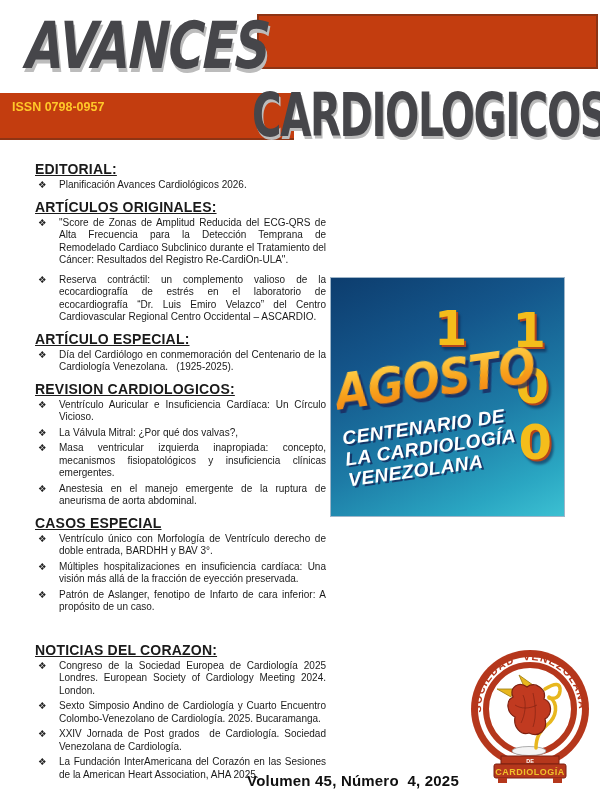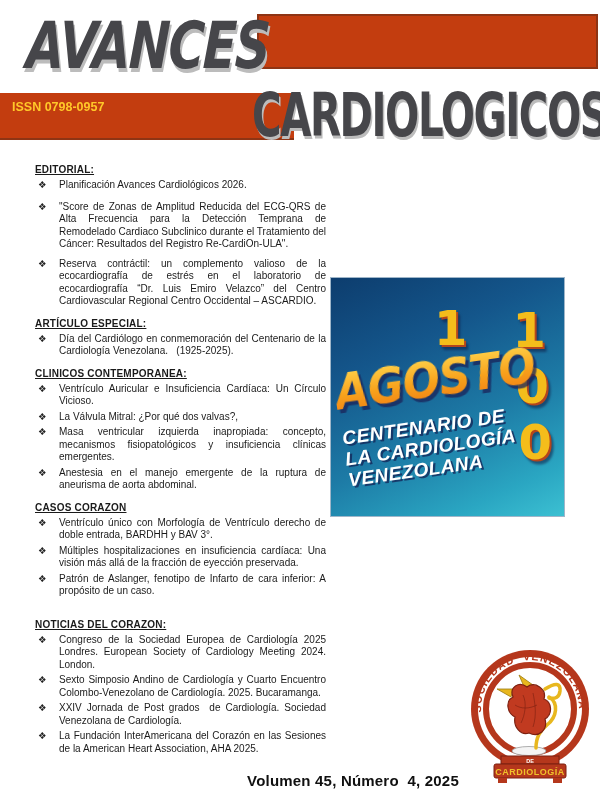--- a/index.html
+++ b/index.html
@@ -20,25 +20,25 @@
   .t2{position:absolute;left:252px;top:80px;font-family:"DejaVu Sans",sans-serif;
       font-weight:bold;font-size:56px;letter-spacing:-2px;color:#46464a;
       transform:scale(0.72,1.08);transform-origin:0 0;white-space:nowrap;
       text-shadow:2px 3px 0 #bcbcbc;z-index:3;}
   .tagline{position:absolute;left:262px;top:142px;width:335px;text-align:center;
       color:#9c9c9c;font-size:13px;line-height:15.5px;letter-spacing:.6px;white-space:nowrap;}
 
   
   .toc{position:absolute;left:35px;top:163px;width:291px;font-size:10px;line-height:12.5px;}
   .sec{margin-bottom:9px;}
-  .sec-h{font-size:10px;font-weight:bold;text-decoration:underline;margin-bottom:3px;
+  .sec-h{font-size:14px;font-weight:bold;text-decoration:underline;margin-bottom:3px;
          letter-spacing:.2px;line-height:13px;}
   .it{display:flex;margin-bottom:3px;}
   .sec-orig .it{margin-bottom:7px;}
-  .sec-noticias{margin-top:20px;}
+  .sec-noticias{margin-top:30px;}
   .bl{flex:0 0 21px;width:21px;font-size:9.5px;padding-left:3px;color:#222;}
   .it-t{flex:1;text-align:justify;}
 
   
   .poster{position:absolute;left:330px;top:277px;width:235px;height:240px;overflow:hidden;
       background:linear-gradient(155deg,#0d3d6e 0%,#14568b 30%,#1d7ba6 60%,#2aa6c2 85%,#3cc0d2 100%);
       border:1px solid #9fb6c9;box-sizing:border-box;}
   .digit{position:absolute;font-family:"DejaVu Sans",sans-serif;font-weight:bold;font-size:48px;
       line-height:1;color:#f4bd1b;text-shadow:2px 2px 0 #b5451c;
       filter:drop-shadow(2px 3px 1px rgba(15,30,70,.55));}
@@ -78,60 +78,61 @@
 
     <div class="sec">
       <div class="sec-h">EDITORIAL:</div>
       <div class="it">
         <span class="bl">❖</span>
         <span class="it-t">Planificación Avances Cardiológicos 2026.</span>
       </div>
     </div>
 
     <div class="sec sec-orig">
+      <div class="sec-h">ARTÍCULOS ORIGINALES:</div>
       <div class="it">
         <span class="bl">❖</span>
         <span class="it-t">"Score de Zonas de Amplitud Reducida del ECG-QRS de Alta Frecuencia para la Detección Temprana de Remodelado Cardiaco Subclinico durante el Tratamiento del Cáncer: Resultados del Registro Re-CardiOn-ULA".</span>
       </div>
       <div class="it">
         <span class="bl">❖</span>
         <span class="it-t">Reserva contráctil: un complemento valioso de la ecocardiografía de estrés en el laboratorio de ecocardiografía “Dr. Luis Emiro Velazco” del Centro Cardiovascular Regional Centro Occidental – ASCARDIO.</span>
       </div>
     </div>
 
     <div class="sec">
       <div class="sec-h">ARTÍCULO ESPECIAL:</div>
       <div class="it">
         <span class="bl">❖</span>
         <span class="it-t">Día del Cardiólogo en conmemoración del Centenario de la Cardiología Venezolana. &nbsp;&nbsp;(1925-2025).</span>
       </div>
     </div>
 
     <div class="sec">
-      <div class="sec-h">CLINICOS CONTEMPORANEA:</div>
+      <div class="sec-h">REVISION CARDIOLOGICOS:</div>
       <div class="it">
         <span class="bl">❖</span>
         <span class="it-t">Ventrículo Auricular e Insuficiencia Cardíaca: Un Círculo Vicioso.</span>
       </div>
       <div class="it">
         <span class="bl">❖</span>
         <span class="it-t">La Válvula Mitral: ¿Por qué dos valvas?,</span>
       </div>
       <div class="it">
         <span class="bl">❖</span>
         <span class="it-t">Masa ventricular izquierda inapropiada: concepto, mecanismos fisiopatológicos y insuficiencia clínicas emergentes.</span>
       </div>
       <div class="it">
         <span class="bl">❖</span>
         <span class="it-t">Anestesia en el manejo emergente de la ruptura de aneurisma de aorta abdominal.</span>
       </div>
     </div>
 
     <div class="sec">
-      <div class="sec-h">CASOS CORAZON</div>
+      <div class="sec-h">CASOS ESPECIAL</div>
       <div class="it">
         <span class="bl">❖</span>
         <span class="it-t">Ventrículo único con Morfología de Ventrículo derecho de doble entrada, BARDHH y BAV 3°.</span>
       </div>
       <div class="it">
         <span class="bl">❖</span>
         <span class="it-t">Múltiples hospitalizaciones en insuficiencia cardíaca: Una visión más allá de la fracción de eyección preservada.</span>
       </div>
       <div class="it">
         <span class="bl">❖</span>

